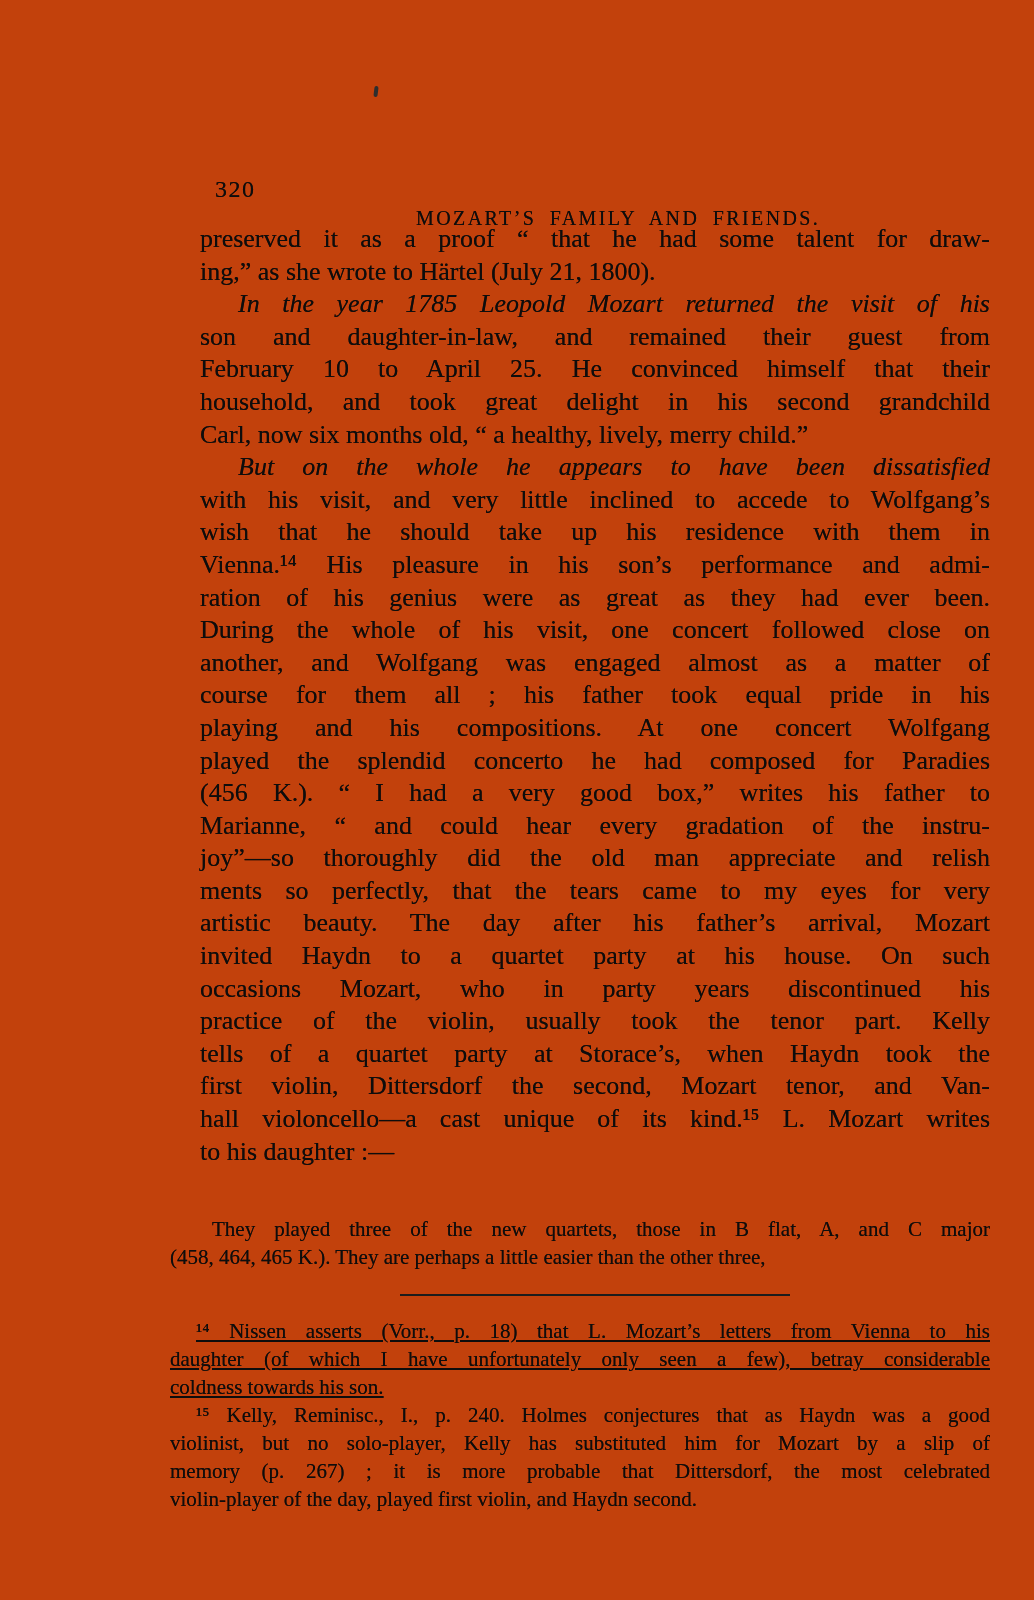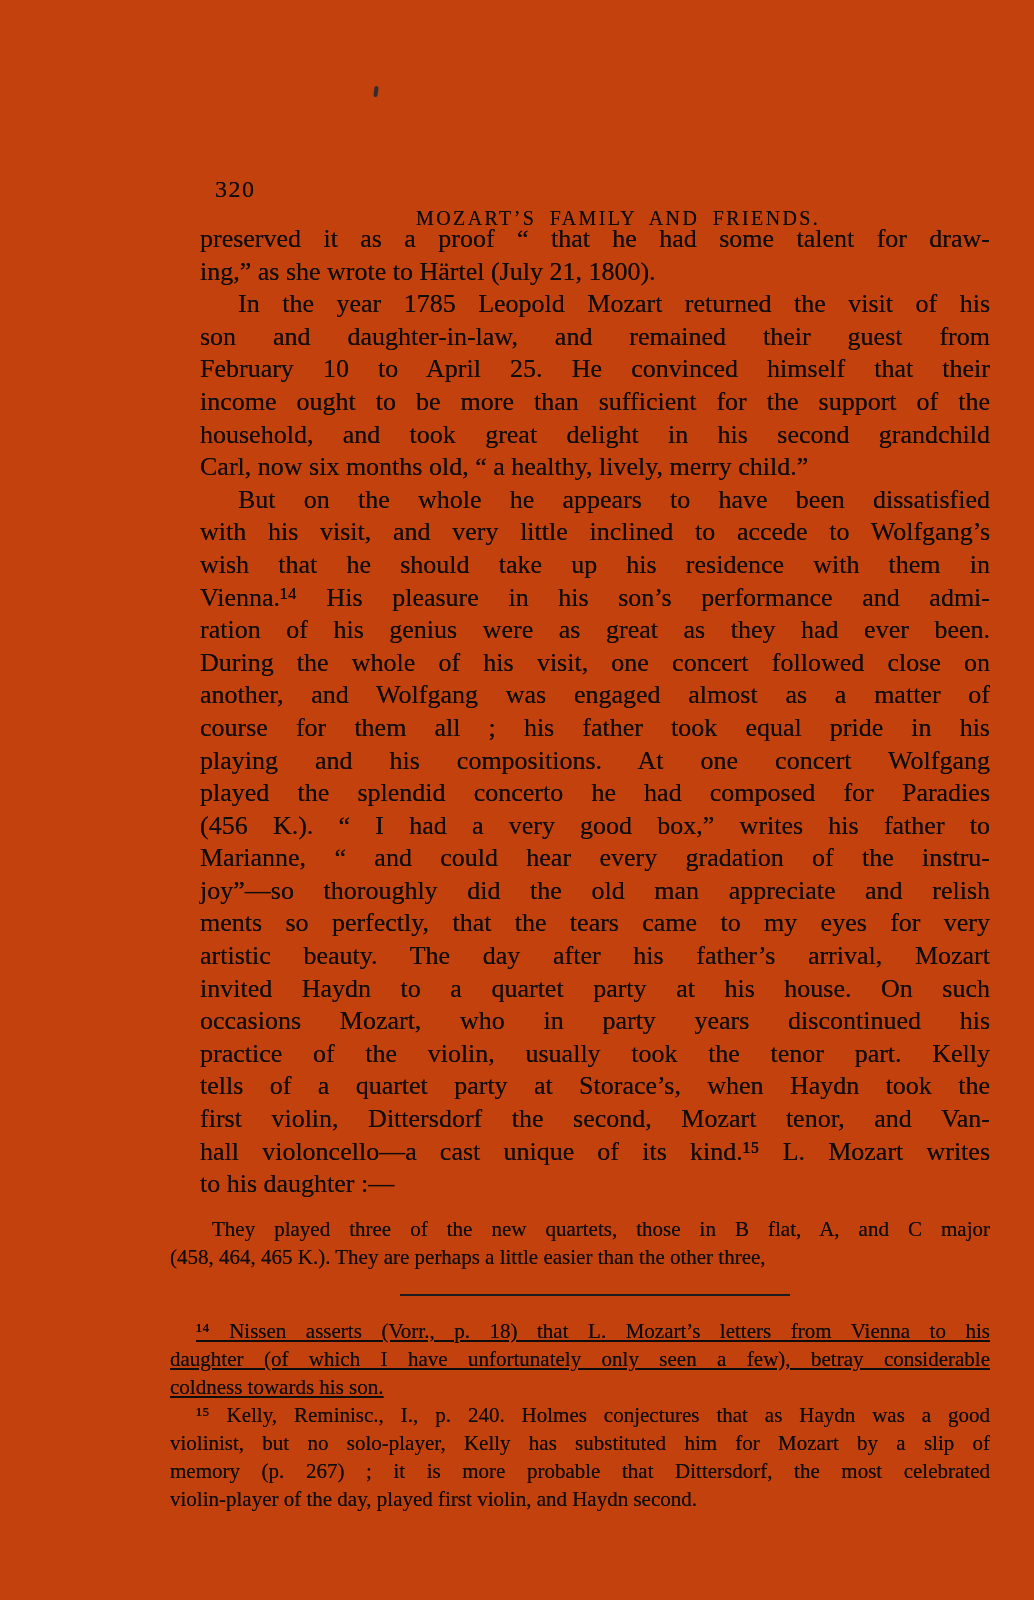--- a/index.html
+++ b/index.html
@@ -26,21 +26,21 @@
   .blk-body{left:200px;top:223px;width:790px;font-size:26px;line-height:32.6px;}
   .blk-quote{left:170px;top:1215px;width:820px;font-size:21px;line-height:28px;}
   .blk-foot1{left:170px;top:1317px;width:820px;font-size:21px;line-height:28px;text-decoration:underline;}
   .blk-foot2{left:170px;top:1401px;width:820px;font-size:21px;line-height:28px;}
   .line{
     text-align:justify;
     text-align-last:justify;
     text-justify:inter-word;
   }
   .line.last{text-align-last:left;}
-  .blk-body .line.indent{padding-left:38px;}
+  .blk-body .line.indent{padding-left:38px;font-style:italic;}
   .blk-quote .line.indent{padding-left:42px;}
   .blk-foot1 .line.indent,.blk-foot2 .line.indent{padding-left:26px;}
   .footnote-rule{
     position:absolute;left:400px;top:1294px;width:390px;height:2px;
     background:#1c1c1c;
   }
   .speck{
     position:absolute;left:374px;top:86px;width:4px;height:11px;
     background:#2e2e2e;border-radius:2px;transform:rotate(7deg);
   }
@@ -52,21 +52,20 @@
   <span class="speck"></span>
   <span class="pageno">320</span>
   <span class="runhead">MOZART’S FAMILY AND FRIENDS.</span>
   <div id="blocks-root">
       <div class="blk blk-body">
         <div class="line">preserved it as a proof “ that he had some talent for draw-</div>
         <div class="line last">ing,” as she wrote to Härtel (July 21, 1800).</div>
         <div class="line indent">In the year 1785 Leopold Mozart returned the visit of his</div>
         <div class="line">son and daughter-in-law, and remained their guest from</div>
         <div class="line">February 10 to April 25. He convinced himself that their</div>
-        <div class="line">income ought to be more than sufficient for the support of the</div>
         <div class="line">household, and took great delight in his second grandchild</div>
         <div class="line last">Carl, now six months old, “ a healthy, lively, merry child.”</div>
         <div class="line indent">But on the whole he appears to have been dissatisfied</div>
         <div class="line">with his visit, and very little inclined to accede to Wolfgang’s</div>
         <div class="line">wish that he should take up his residence with them in</div>
         <div class="line">Vienna.¹⁴ His pleasure in his son’s performance and admi-</div>
         <div class="line">ration of his genius were as great as they had ever been.</div>
         <div class="line">During the whole of his visit, one concert followed close on</div>
         <div class="line">another, and Wolfgang was engaged almost as a matter of</div>
         <div class="line">course for them all ; his father took equal pride in his</div>

